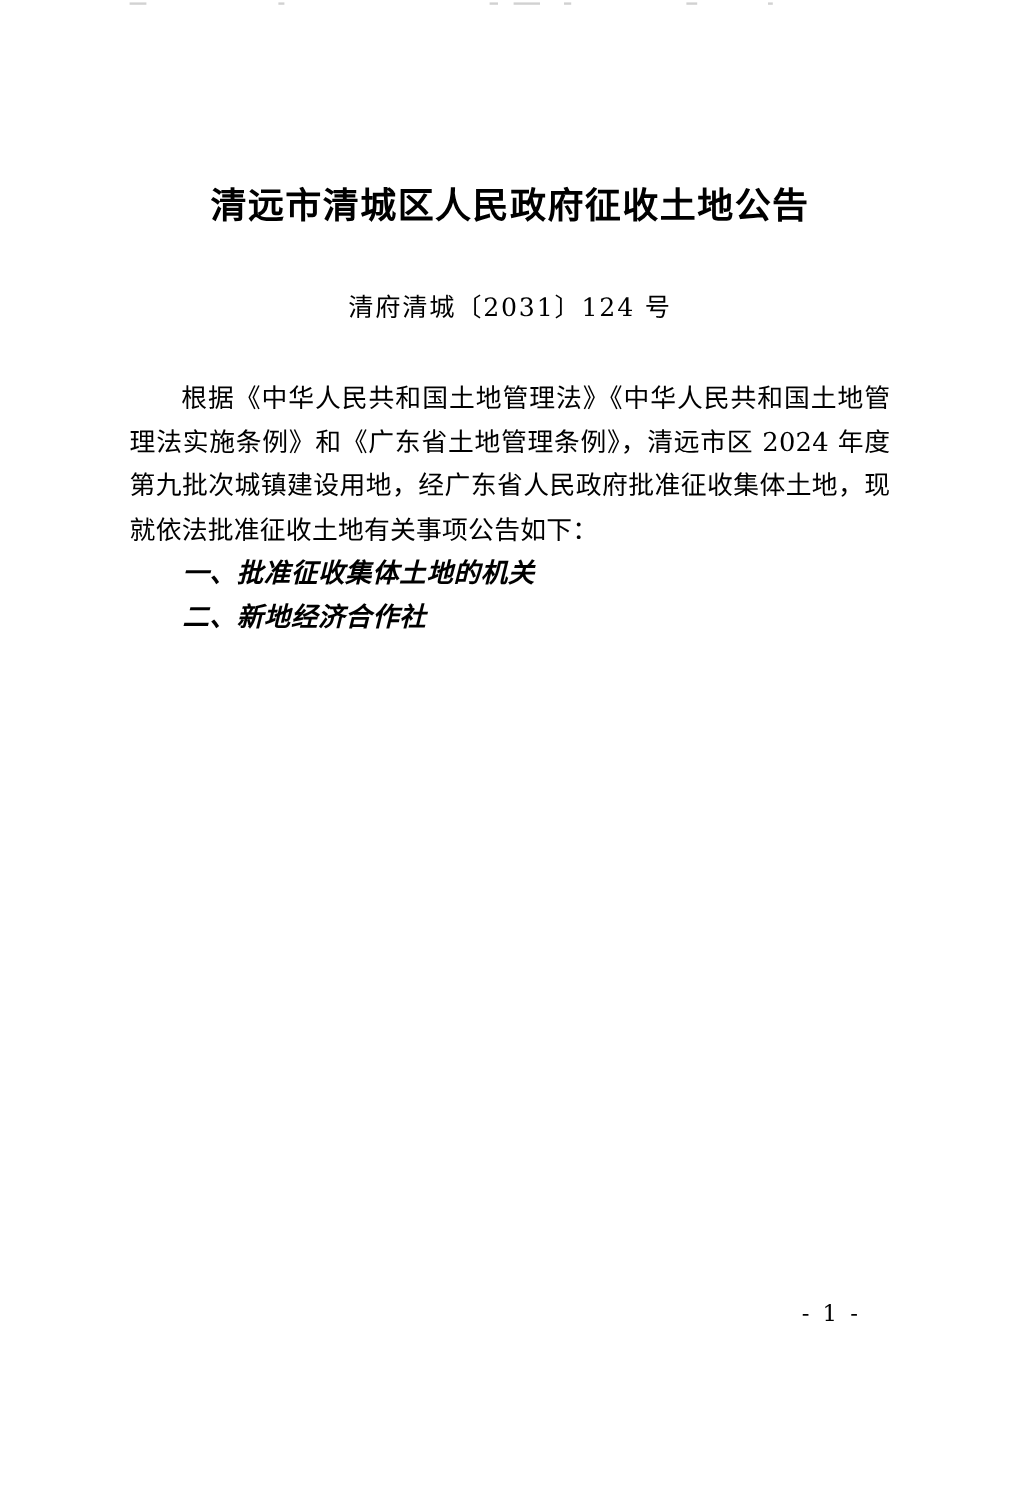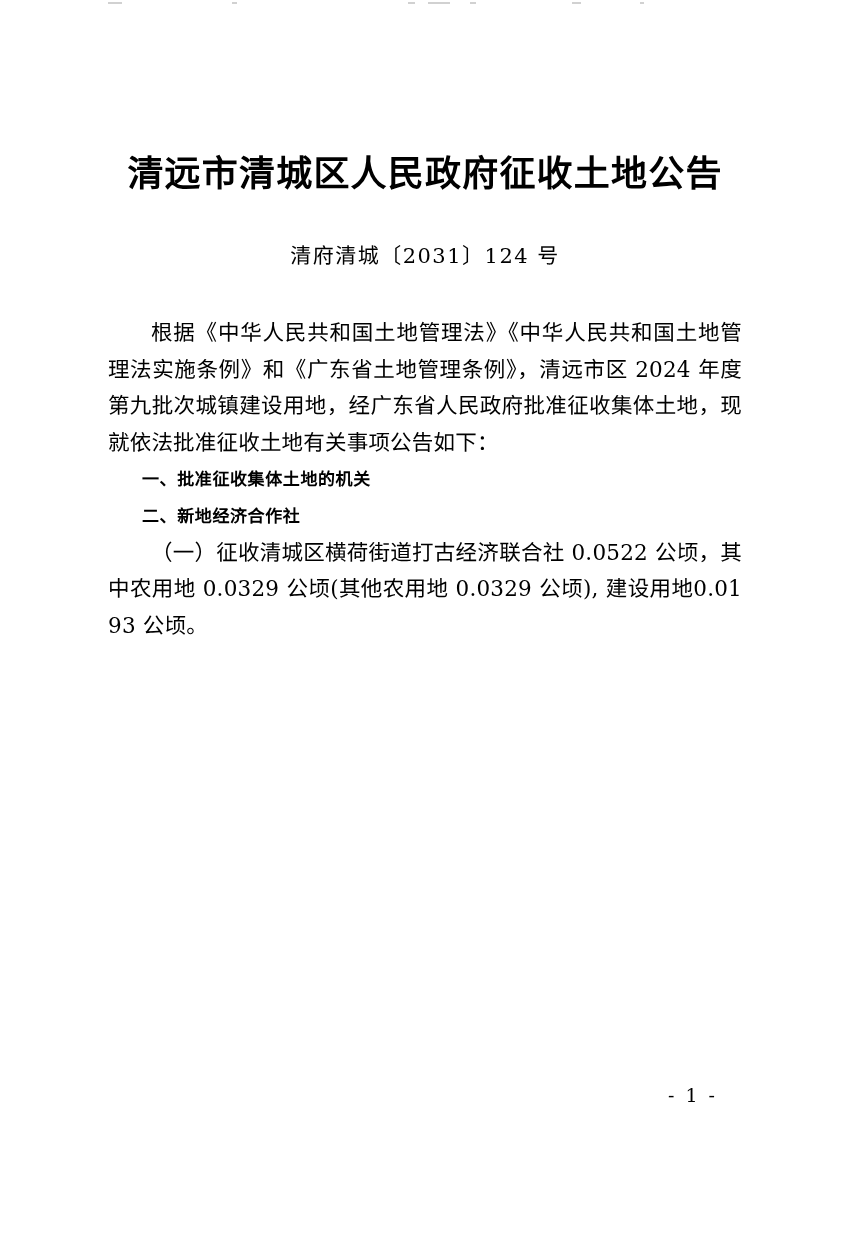--- a/index.html
+++ b/index.html
@@ -42,21 +42,21 @@
     position: absolute;
     left: 108px;
     top: 0;
     width: 634px;
   }
 
   .doc-title {
     margin: 0;
     padding-top: 152px;
     text-align: center;
-    font-size: 36px;
+    font-size: 30px;
     line-height: 42px;
     font-weight: 700;
     letter-spacing: 1.2px;
     font-family: "DejaVu Serif", "Liberation Serif", serif;
     white-space: nowrap;
   }
 
   .doc-number {
     margin: 0;
     padding-top: 47px;
@@ -79,26 +79,27 @@
     text-align: justify;
     text-justify: inter-ideograph;
     text-indent: 2em;
     letter-spacing: 0.2px;
     word-break: break-all;
   }
 
   
   .section-heading {
     margin: 0;
-    font-size: 17px;
+    font-size: 22px;
     line-height: 36.6px;
     font-weight: 700;
     text-indent: 2em;
     letter-spacing: 0.6px;
     font-family: "DejaVu Sans", "Liberation Sans", sans-serif;
+    font-style: italic;
   }
 
   .page-footer {
     position: absolute;
     left: 0;
     top: 1082px;
     width: 850px;
     text-align: center;
     font-size: 19px;
     line-height: 26px;
@@ -136,21 +137,20 @@
 
     <div class="content">
 
       <p class="para">根据《中华人民共和国土地管理法》《中华人民共和国土地管理法实施条例》和《广东省土地管理条例》，清远市区 2024 年度第九批次城镇建设用地，经广东省人民政府批准征收集体土地，现就依法批准征收土地有关事项公告如下：</p>
 
       <h2 class="section-heading">一、批准征收集体土地的机关</h2>
 
       <h2 class="section-heading">二、新地经济合作社</h2>
 
 
-      <p class="para">（一）征收清城区横荷街道打古经济联合社 0.0522 公顷，其中农用地 0.0329 公顷(其他农用地 0.0329 公顷), 建设用地0.0193 公顷。</p>
 
     </div>
   </div>
 
   <div class="page-footer">
     <span class="footer-inner">
       <span>-</span><span class="num">1</span><span>-</span>
     </span>
   </div>
 

